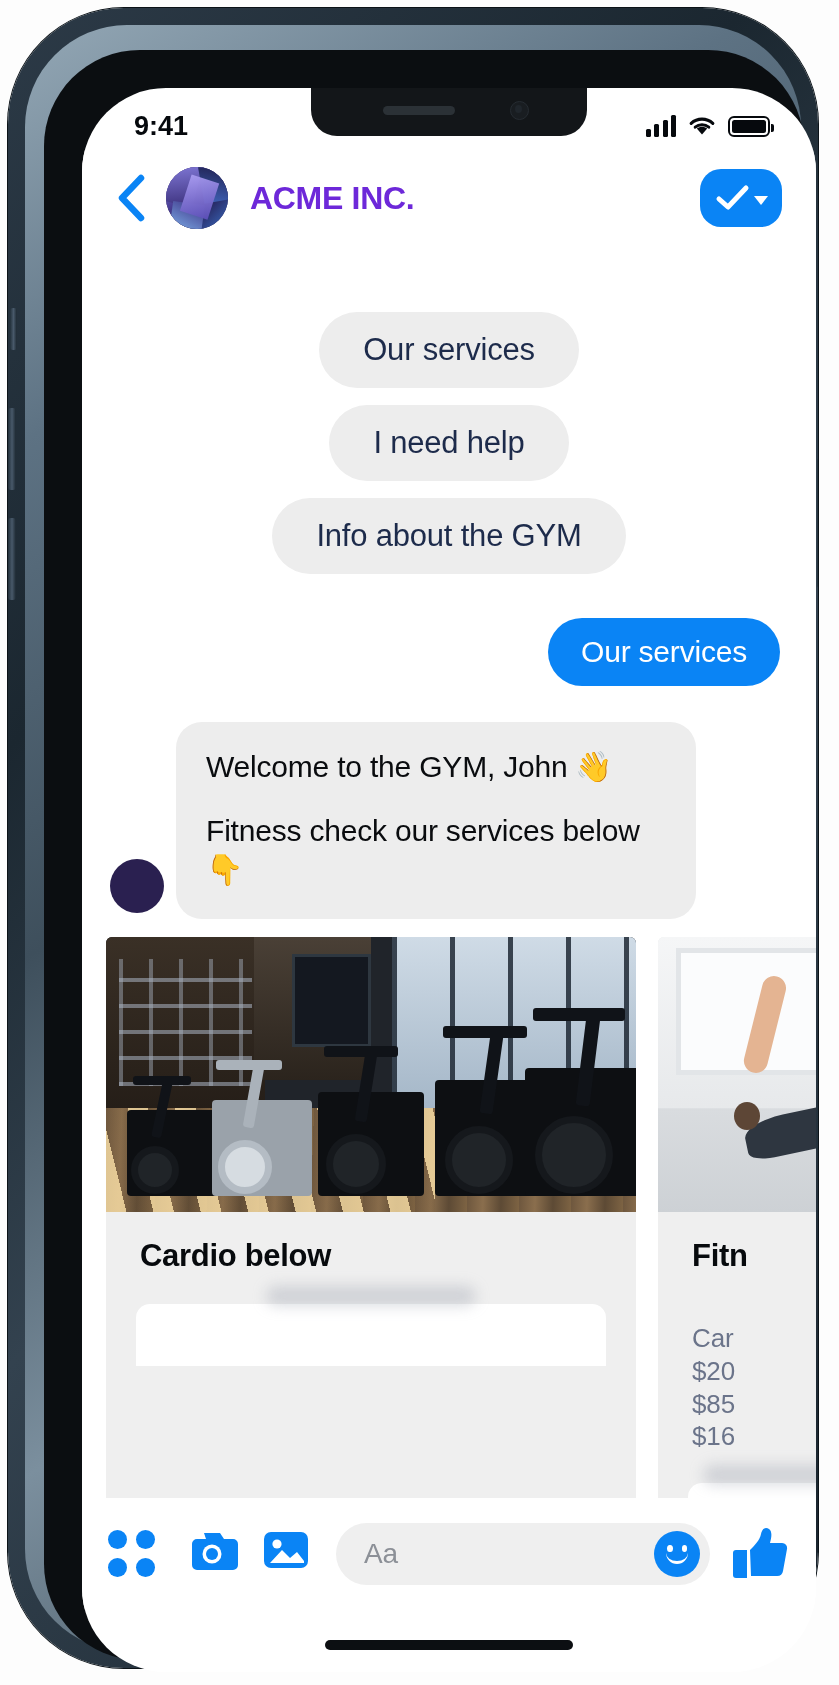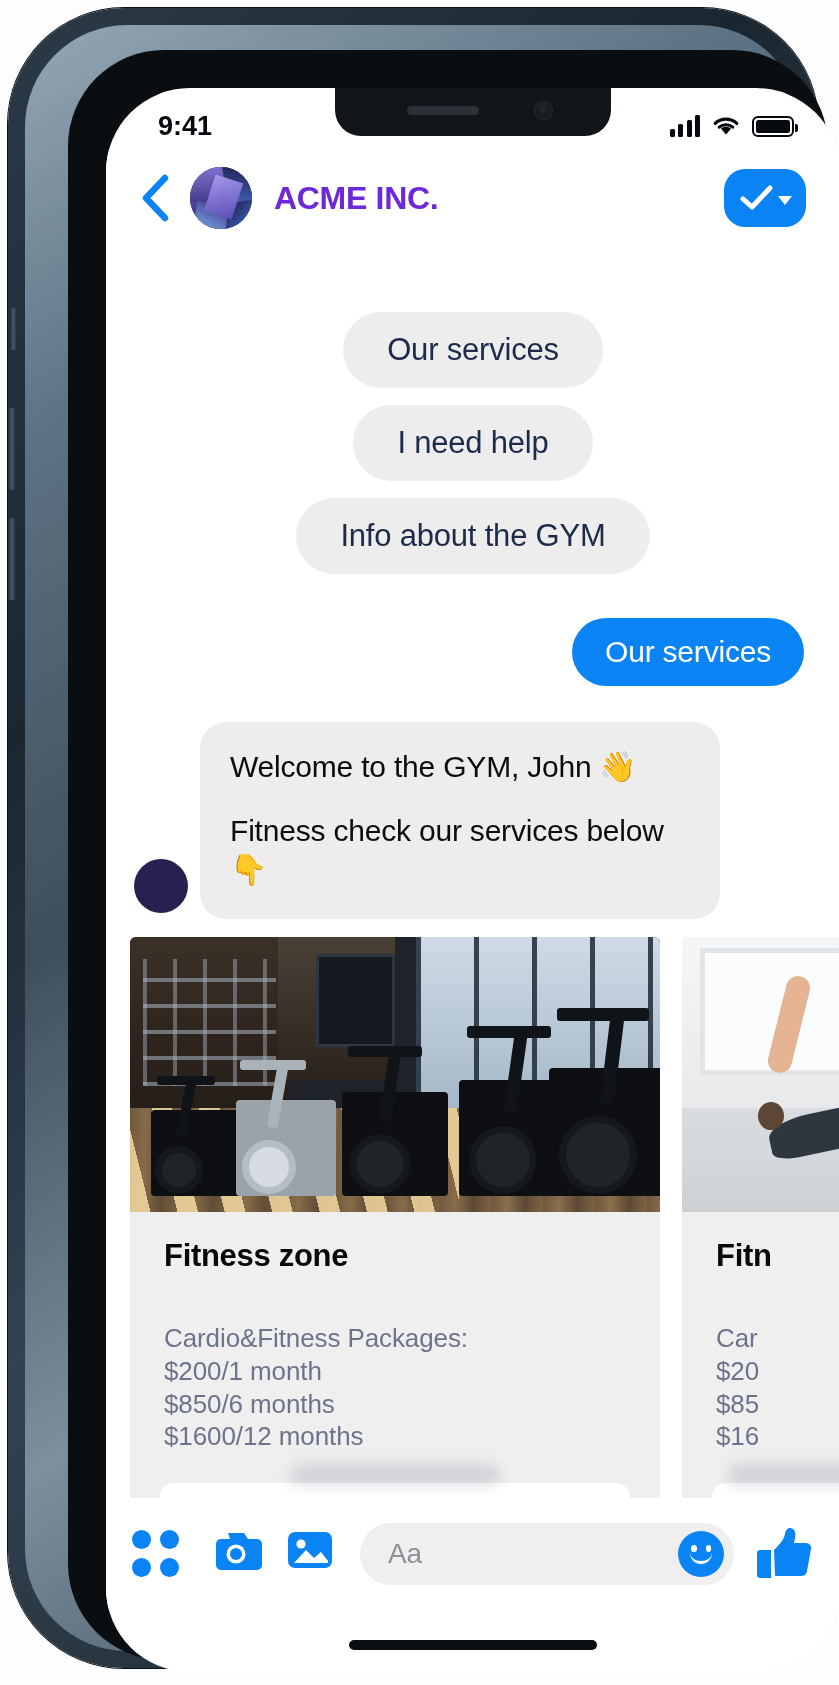--- a/index.html
+++ b/index.html
@@ -19,21 +19,21 @@
     background: linear-gradient(135deg,#2c3a47 0%,#1b2730 30%,#33424f 55%,#16212a 100%);
     box-shadow: 0 0 0 1px #0c1318;
   }
   .phone-band {
     position: absolute; left: 17px; top: 17px;
     width: 776px; height: 1626px;
     border-radius: 102px;
     background: linear-gradient(150deg,#93a7b5 0%,#5d7283 20%,#3e4f5c 45%,#7b8f9e 70%,#32404b 100%);
   }
   .phone-inner {
-    position: absolute; left: 43px; top: 25px;
+    position: absolute; left: 19px; top: 25px;
     width: 760px; height: 1610px;
     border-radius: 96px;
     background: #0b0e11;
   }
   .screen {
     position: absolute; left: 38px; top: 38px;
     width: 734px; height: 1584px;
     border-radius: 84px;
     background: #ffffff;
     overflow: hidden;
@@ -416,27 +416,21 @@
                     <div class="wheel" style="left:10px; bottom:2px; width:68px; height:68px;"></div>
                     <div class="bar" style="left:50px; top:-46px; width:13px; height:80px; transform:rotate(8deg);"></div>
                     <div class="bar" style="left:8px; top:-54px; width:84px; height:12px;"></div>
                   </div>
                   <div class="bike" style="right:-2%; width:122px; height:128px;">
                     <div class="wheel" style="left:10px; bottom:2px; width:78px; height:78px;"></div>
                     <div class="bar" style="left:56px; top:-52px; width:14px; height:90px; transform:rotate(7deg);"></div>
                     <div class="bar" style="left:8px; top:-60px; width:92px; height:13px;"></div>
                   </div>
                 </div>
-                <div class="card-title">Fitness zone</div>
-                <div class="card-sub">
-                  <div>Cardio&amp;Fitness Packages:</div>
-                  <div>$200/1 month</div>
-                  <div>$850/6 months</div>
-                  <div>$1600/12 months</div>
-                </div>
+                <div class="card-title">Cardio below</div>
                 <div class="card-btn">
                   <div class="blurtext"></div>
                 </div>
               </div>
 
               <div class="card partial">
                 <div class="card-img img-yoga">
                   <div class="wall"></div>
                   <div class="window"></div>
                   <div class="person">

